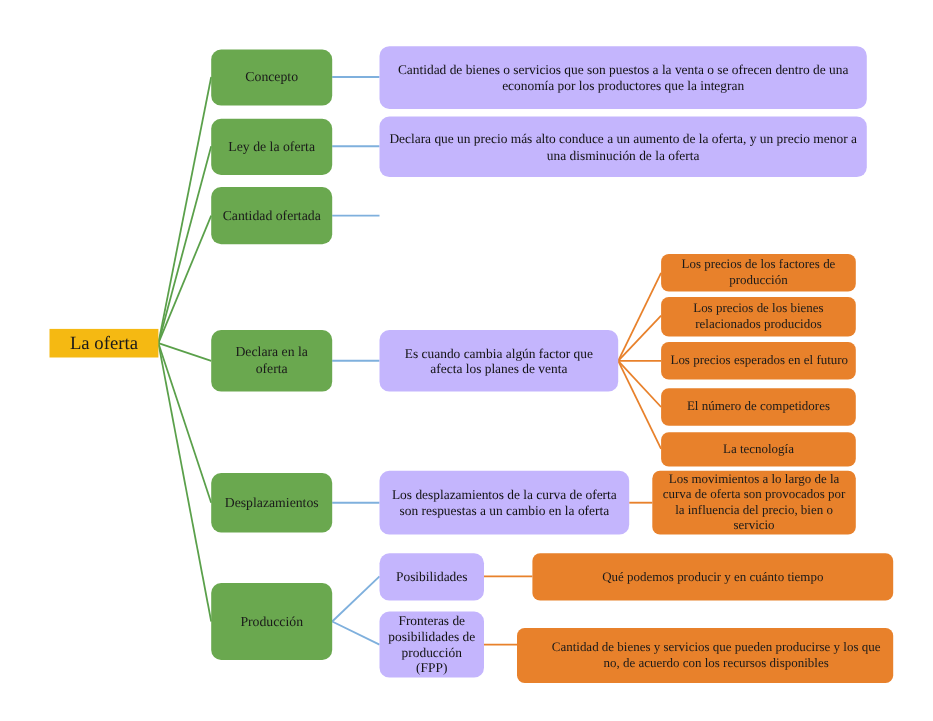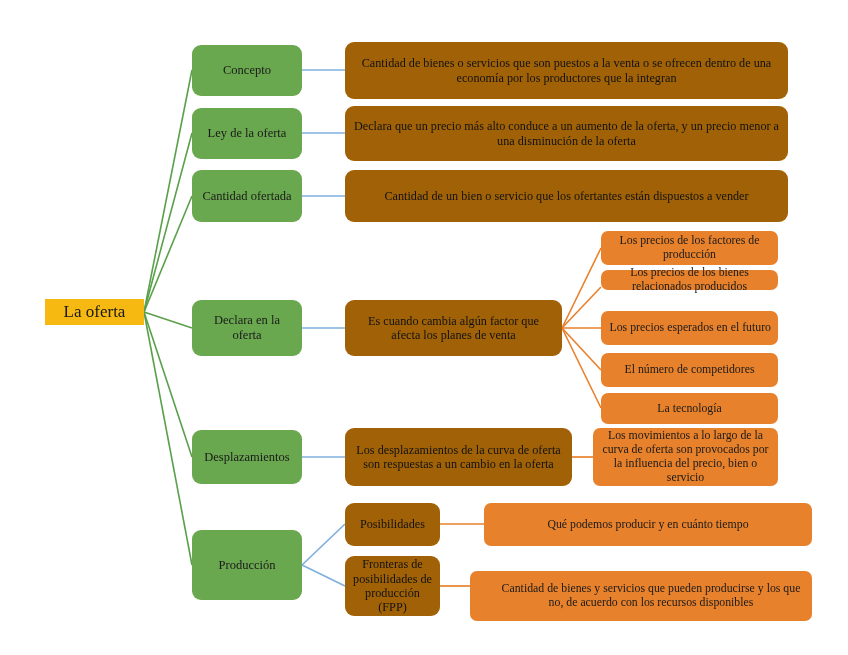--- a/index.html
+++ b/index.html
@@ -50,21 +50,21 @@
     color: #1a1a1a;
     font-size: 17px;
   }
   .green {
     background: #6aa84f;
     border-radius: 9px;
     color: #1a1a1a;
     font-size: 12.5px;
   }
   .blue {
-    background: #a16207;
+    background: #c4b5fd;
     border-radius: 9px;
     color: #121212;
     font-size: 12.2px;
   }
   .orange {
     background: #e8812b;
     border-radius: 7px;
     color: #1a1a1a;
     font-size: 11.8px;
   }
@@ -124,35 +124,32 @@
   <div class="node green" style="left:192px; top:108px; width:110px; height:51px;">
     <span class="node-text">Ley de la oferta</span>
   </div>
   <div class="node blue" style="left:345px; top:106px; width:443px; height:55px;">
     <span class="node-text">Declara que un precio más alto conduce a un aumento de la oferta, y un precio menor a una disminución de la oferta</span>
   </div>
 
   <div class="node green" style="left:192px; top:170px; width:110px; height:52px;">
     <span class="node-text">Cantidad ofertada</span>
   </div>
-  <div class="node blue" style="left:345px; top:170px; width:443px; height:52px;">
-    <span class="node-text">Cantidad de un bien o servicio que los ofertantes están dispuestos a vender</span>
-  </div>
 
   <div class="node green" style="left:192px; top:300px; width:110px; height:56px;">
     <span class="node-text">Declara en la oferta</span>
   </div>
   <div class="node blue" style="left:345px; top:300px; width:217px; height:56px;">
     <span class="node-text">Es cuando cambia algún factor que afecta los planes de venta</span>
   </div>
 
   <div class="node orange" style="left:601px; top:231px; width:177px; height:34px;font-family:Liberation Serif, serif;">
     <span class="node-text">Los precios de los factores de producción</span>
   </div>
-  <div class="node orange" style="left:601px; top:270px; width:177px; height:20px;">
+  <div class="node orange" style="left:601px; top:270px; width:177px; height:36px;">
     <span class="node-text">Los precios de los bienes relacionados producidos</span>
   </div>
   <div class="node orange" style="left:601px; top:311px; width:177px; height:34px;text-align:right;">
     <span class="node-text">Los precios esperados en el futuro</span>
   </div>
   <div class="node orange" style="left:601px; top:353px; width:177px; height:34px;">
     <span class="node-text">El número de competidores</span>
   </div>
   <div class="node orange" style="left:601px; top:393px; width:177px; height:31px;">
     <span class="node-text">La tecnología</span>

